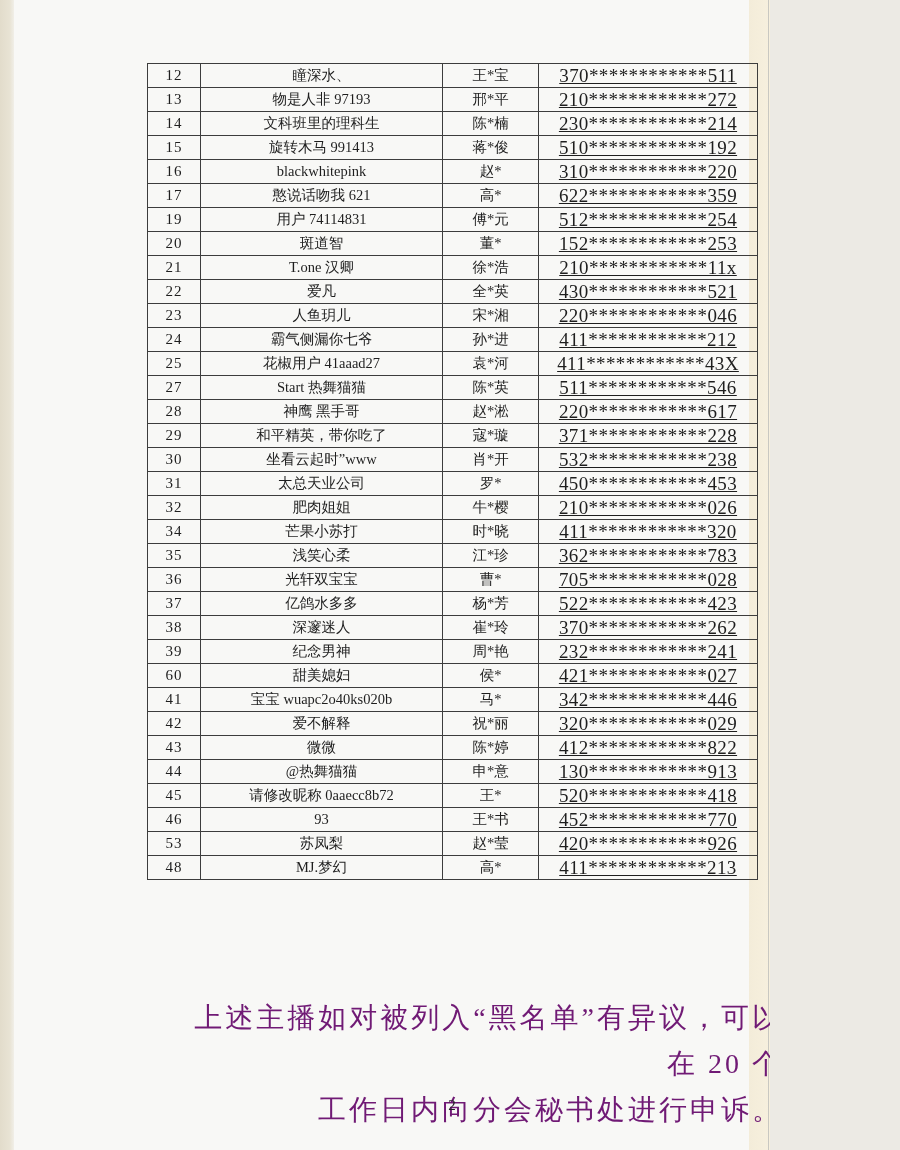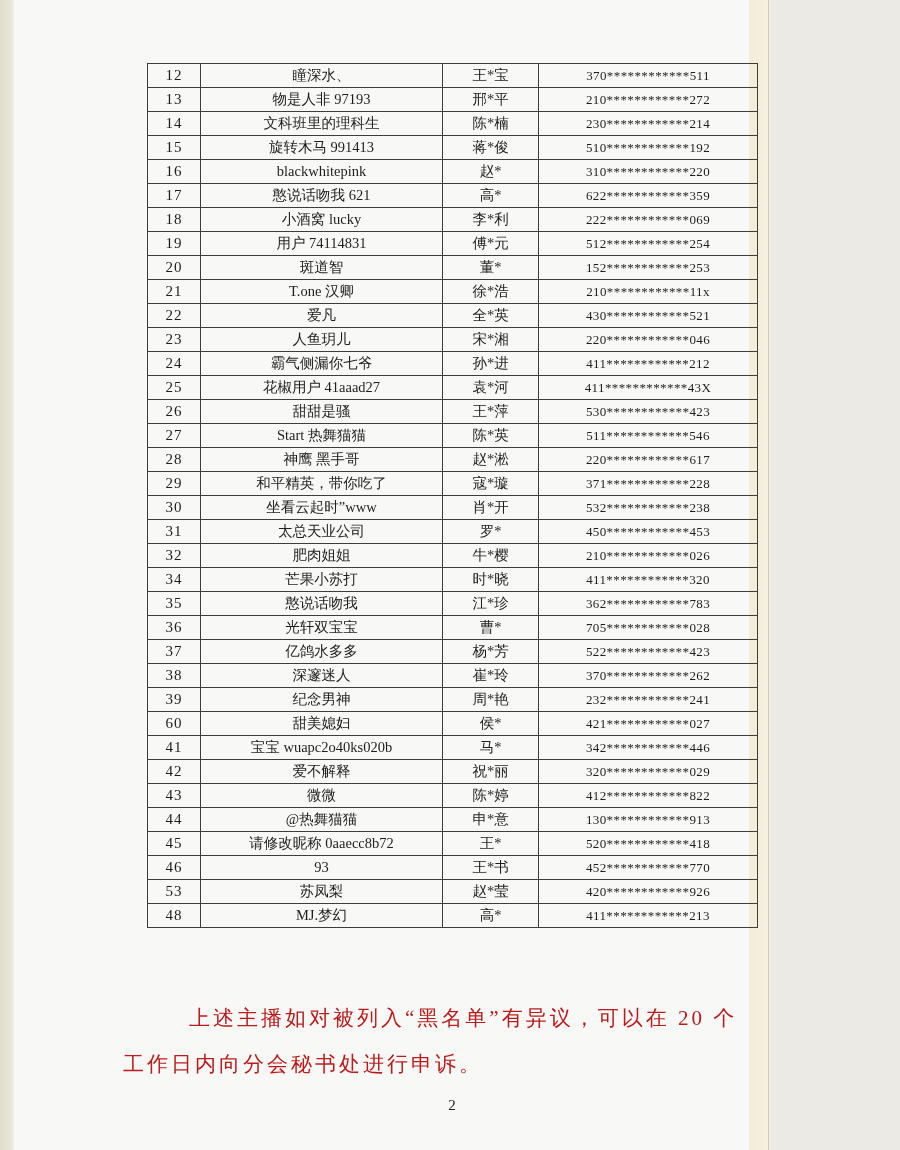--- a/index.html
+++ b/index.html
@@ -51,30 +51,31 @@
     padding: 0 2px;
     text-align: center;
     vertical-align: middle;
     font-size: 14.5px;
     line-height: 1;
     white-space: nowrap;
     overflow: hidden;
     color: #1e1e1e;
   }
   table.blacklist td.c-no  { font-size: 15px; letter-spacing: 1px; }
-  table.blacklist td.c-id  { font-size: 13px; letter-spacing: 0.4px; }
+  table.blacklist td.c-id  { font-size: 19px; letter-spacing: 0.4px; text-decoration: underline; }
   
   .appeal {
     position: absolute;
     left: 123px; top: 995px;
     width: 660px;
-    font-size: 21px;
+    font-size: 28px;
     letter-spacing: 3px;
     line-height: 46px;
-    color: #b91c1c;
+    color: #701a75;
+    text-align: right;
   }
   .appeal .line1 { text-indent: 66px; }
   
   .pageno {
     position: absolute;
     left: 147px; top: 1095px;
     width: 610px;
     text-align: center;
     font-size: 15px;
     line-height: 20px;
@@ -130,26 +131,20 @@
           <td class="c-name">赵*</td>
           <td class="c-id">310************220</td>
         </tr>
         <tr>
           <td class="c-no">17</td>
           <td class="c-nick">憨说话吻我 621</td>
           <td class="c-name">高*</td>
           <td class="c-id">622************359</td>
         </tr>
         <tr>
-          <td class="c-no">18</td>
-          <td class="c-nick">小酒窝 lucky</td>
-          <td class="c-name">李*利</td>
-          <td class="c-id">222************069</td>
-        </tr>
-        <tr>
           <td class="c-no">19</td>
           <td class="c-nick">用户 74114831</td>
           <td class="c-name">傅*元</td>
           <td class="c-id">512************254</td>
         </tr>
         <tr>
           <td class="c-no">20</td>
           <td class="c-nick">斑道智</td>
           <td class="c-name">董*</td>
           <td class="c-id">152************253</td>
@@ -178,26 +173,20 @@
           <td class="c-name">孙*进</td>
           <td class="c-id">411************212</td>
         </tr>
         <tr>
           <td class="c-no">25</td>
           <td class="c-nick">花椒用户 41aaad27</td>
           <td class="c-name">袁*河</td>
           <td class="c-id">411************43X</td>
         </tr>
         <tr>
-          <td class="c-no">26</td>
-          <td class="c-nick">甜甜是骚</td>
-          <td class="c-name">王*萍</td>
-          <td class="c-id">530************423</td>
-        </tr>
-        <tr>
           <td class="c-no">27</td>
           <td class="c-nick">Start 热舞猫猫</td>
           <td class="c-name">陈*英</td>
           <td class="c-id">511************546</td>
         </tr>
         <tr>
           <td class="c-no">28</td>
           <td class="c-nick">神鹰 黑手哥</td>
           <td class="c-name">赵*淞</td>
           <td class="c-id">220************617</td>
@@ -227,21 +216,21 @@
           <td class="c-id">210************026</td>
         </tr>
         <tr>
           <td class="c-no">34</td>
           <td class="c-nick">芒果小苏打</td>
           <td class="c-name">时*晓</td>
           <td class="c-id">411************320</td>
         </tr>
         <tr>
           <td class="c-no">35</td>
-          <td class="c-nick">憨说话吻我</td>
+          <td class="c-nick">浅笑心柔</td>
           <td class="c-name">江*珍</td>
           <td class="c-id">362************783</td>
         </tr>
         <tr>
           <td class="c-no">36</td>
           <td class="c-nick">光轩双宝宝</td>
           <td class="c-name">曹*</td>
           <td class="c-id">705************028</td>
         </tr>
         <tr>

